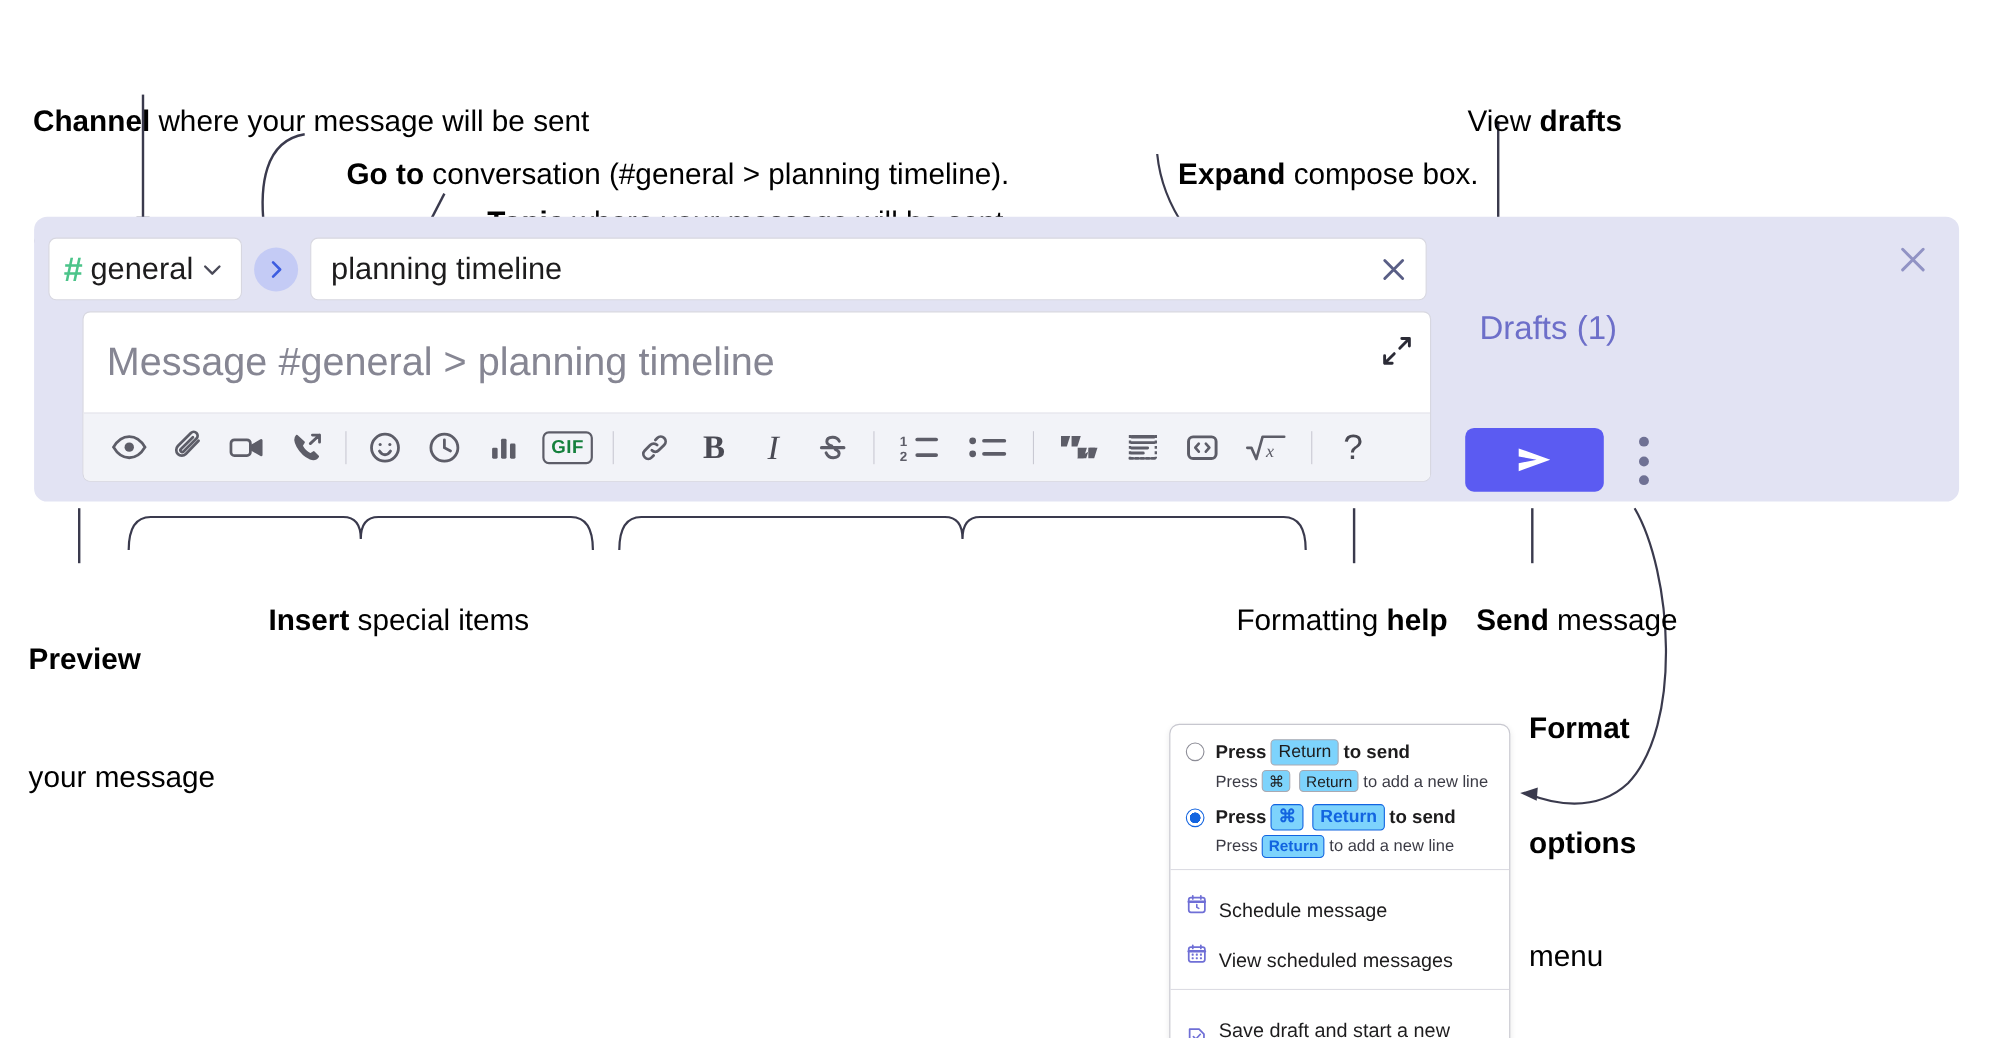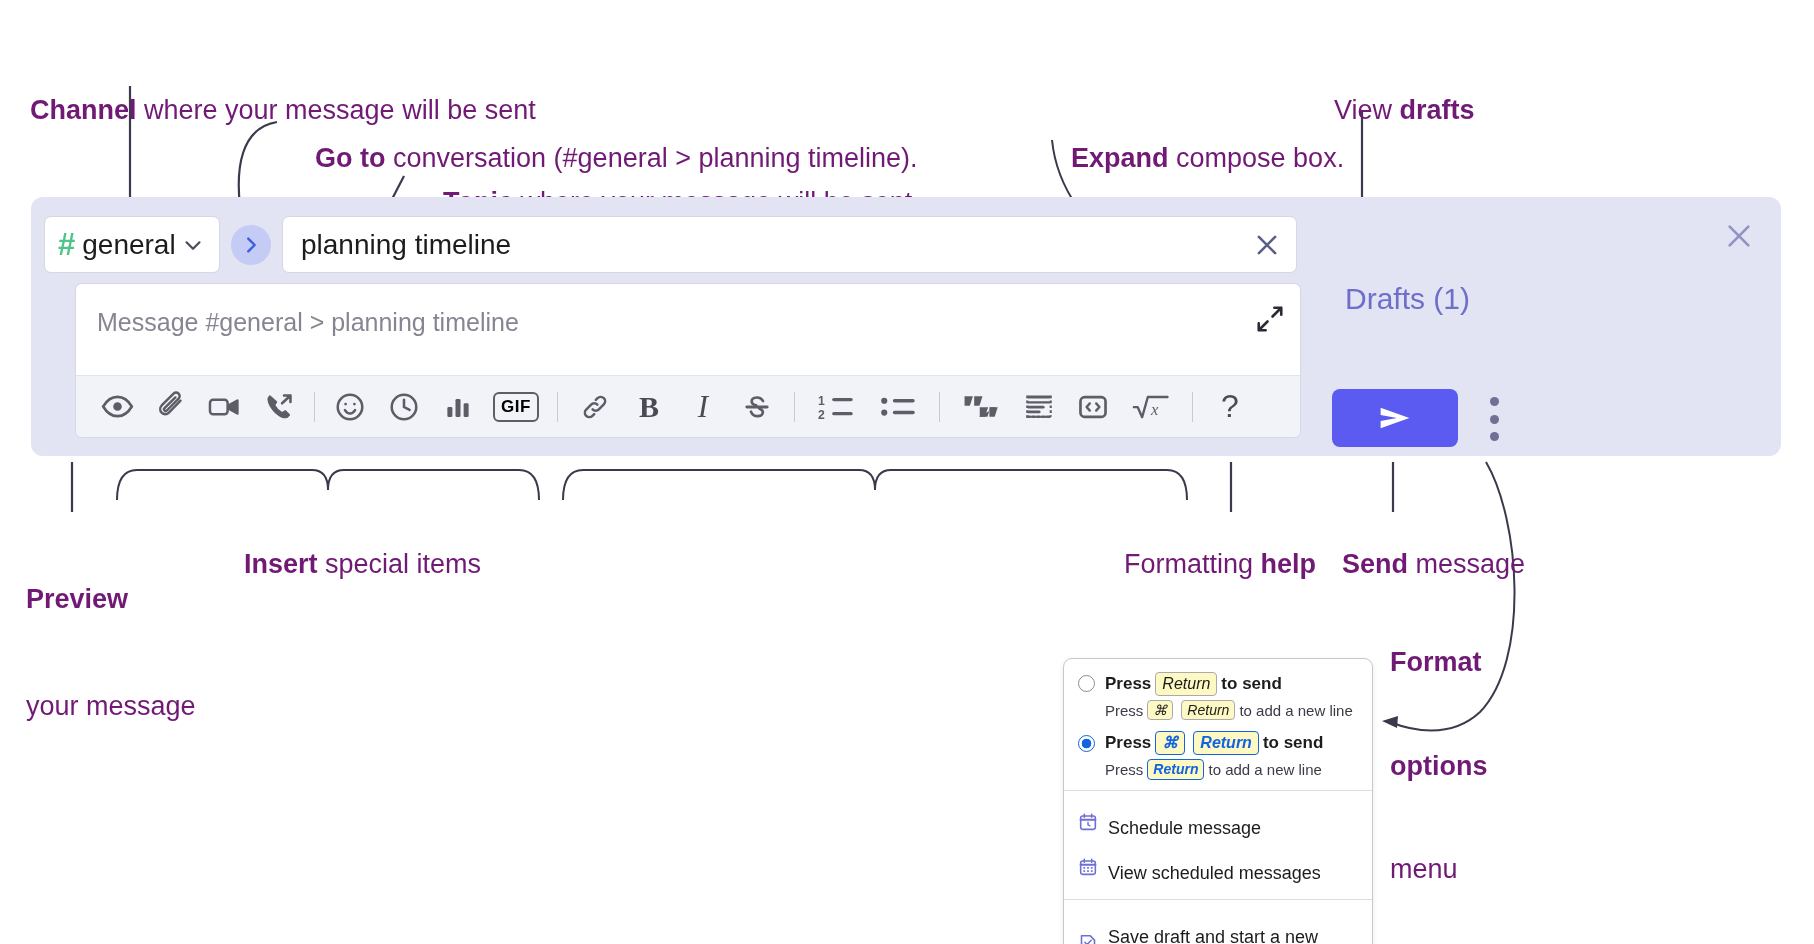--- a/index.html
+++ b/index.html
@@ -8,21 +8,21 @@
     width: 1814px; height: 944px;
     background: #ffffff;
     font-family: "Liberation Sans", sans-serif;
     overflow: hidden;
   }
   #stage { position: relative; width: 1814px; height: 944px; }
 
   
   .anno {
     position: absolute;
-    color: #701a75;
+    color: #000000;
     font-size: 27px;
     line-height: 1.32;
     white-space: pre;
   }
   .anno b { font-weight: 700; }
   .anno i { font-style: italic; }
 
   
   #compose {
     position: absolute;
@@ -74,21 +74,21 @@
   .msgbox {
     position: absolute; left: 44px; top: 86px;
     width: 1226px; height: 155px;
     background: #ffffff;
     border: 1px solid #d7d7e0;
     border-radius: 7px;
     overflow: hidden;
   }
   .msg-placeholder {
     position: absolute; left: 21px; top: 24px;
-    font-size: 25px; color: #868693;
+    font-size: 36px; color: #868693;
   }
   .expand-btn {
     position: absolute; right: 15px; top: 20px;
     width: 30px; height: 30px; cursor: pointer;
   }
 
   
   .toolbar {
     position: absolute; left: 0; bottom: 0;
     width: 1224px; height: 62px;
@@ -99,21 +99,21 @@
   }
   .tb { width: 54px; height: 42px; display: flex; align-items: center; justify-content: center; cursor: pointer; color: #5d5d68; }
   .tb.wide { width: 62px; }
   .tb-sep { width: 1px; height: 30px; background: #c9c9d3; margin: 0 8px; }
   .tb-sep.s2 { margin: 0 10px; }
   .tb-text { font-size: 30px; font-weight: 700; color: #4a4a54; font-family: "Liberation Serif", serif; }
   .tb-text.ital { font-style: italic; font-weight: 400; font-size: 31px; }
   .gif-box {
     border: 2.5px solid #5d5d68; border-radius: 6px;
     font-size: 17px; font-weight: 700; letter-spacing: .5px;
-    padding: 3px 6px; color: #000000;
+    padding: 3px 6px; color: #15803d;
   }
   .qmark { font-size: 32px; color: #4a4a54; }
 
   
   .drafts-label {
     position: absolute; left: 1302px; top: 328px;
     font-size: 30px; color: #6d6fc9;
     cursor: pointer;
   }
   .panel-close {
@@ -147,21 +147,21 @@
     padding: 10px 0 6px 0;
     box-shadow: 0 2px 6px rgba(0,0,0,.08);
   }
   .mrow { display: flex; align-items: center; padding: 3px 14px; cursor: pointer; }
   .radio { width: 17px; height: 17px; border-radius: 50%; border: 1.8px solid #8c8c96; margin-right: 10px; flex: none; }
   .radio.on { border-color: #1264e0; background: radial-gradient(circle, #1264e0 0 45%, #ffffff 48% 100%); }
   .mrow .t { font-size: 17px; color: #1d1c1d; font-weight: 700; }
   .key {
     display: inline-block; border: 1px solid #a9a9b2; border-radius: 4px;
     padding: 0px 6px; font-size: 16px; font-weight: 400; color: #1d1c1d;
-    margin: 0 4px; background: #fef9c3; line-height: 1.35; font-style: italic;
+    margin: 0 4px; background: #7dd3fc; line-height: 1.35;
   }
   .key.blue { border-color: #1264e0; color: #1264e0; font-weight: 700; }
   .key.sm { font-size: 14px; padding: 0 5px; }
   .subrow { display: flex; align-items: center; padding: 1px 14px 1px 41px; }
   .subrow .t { font-size: 15px; color: #3b3b45; }
   .mdiv { height: 1px; background: #dcdce3; margin: 9px 0; }
   .mitem { display: flex; align-items: center; padding: 6px 14px; cursor: pointer; gap: 10px; }
   .mitem .t { font-size: 18px; color: #1d1c1d; margin-top: 12px; }
   .mico { width: 20px; height: 20px; flex: none; color: #6f6fd6; }
 

